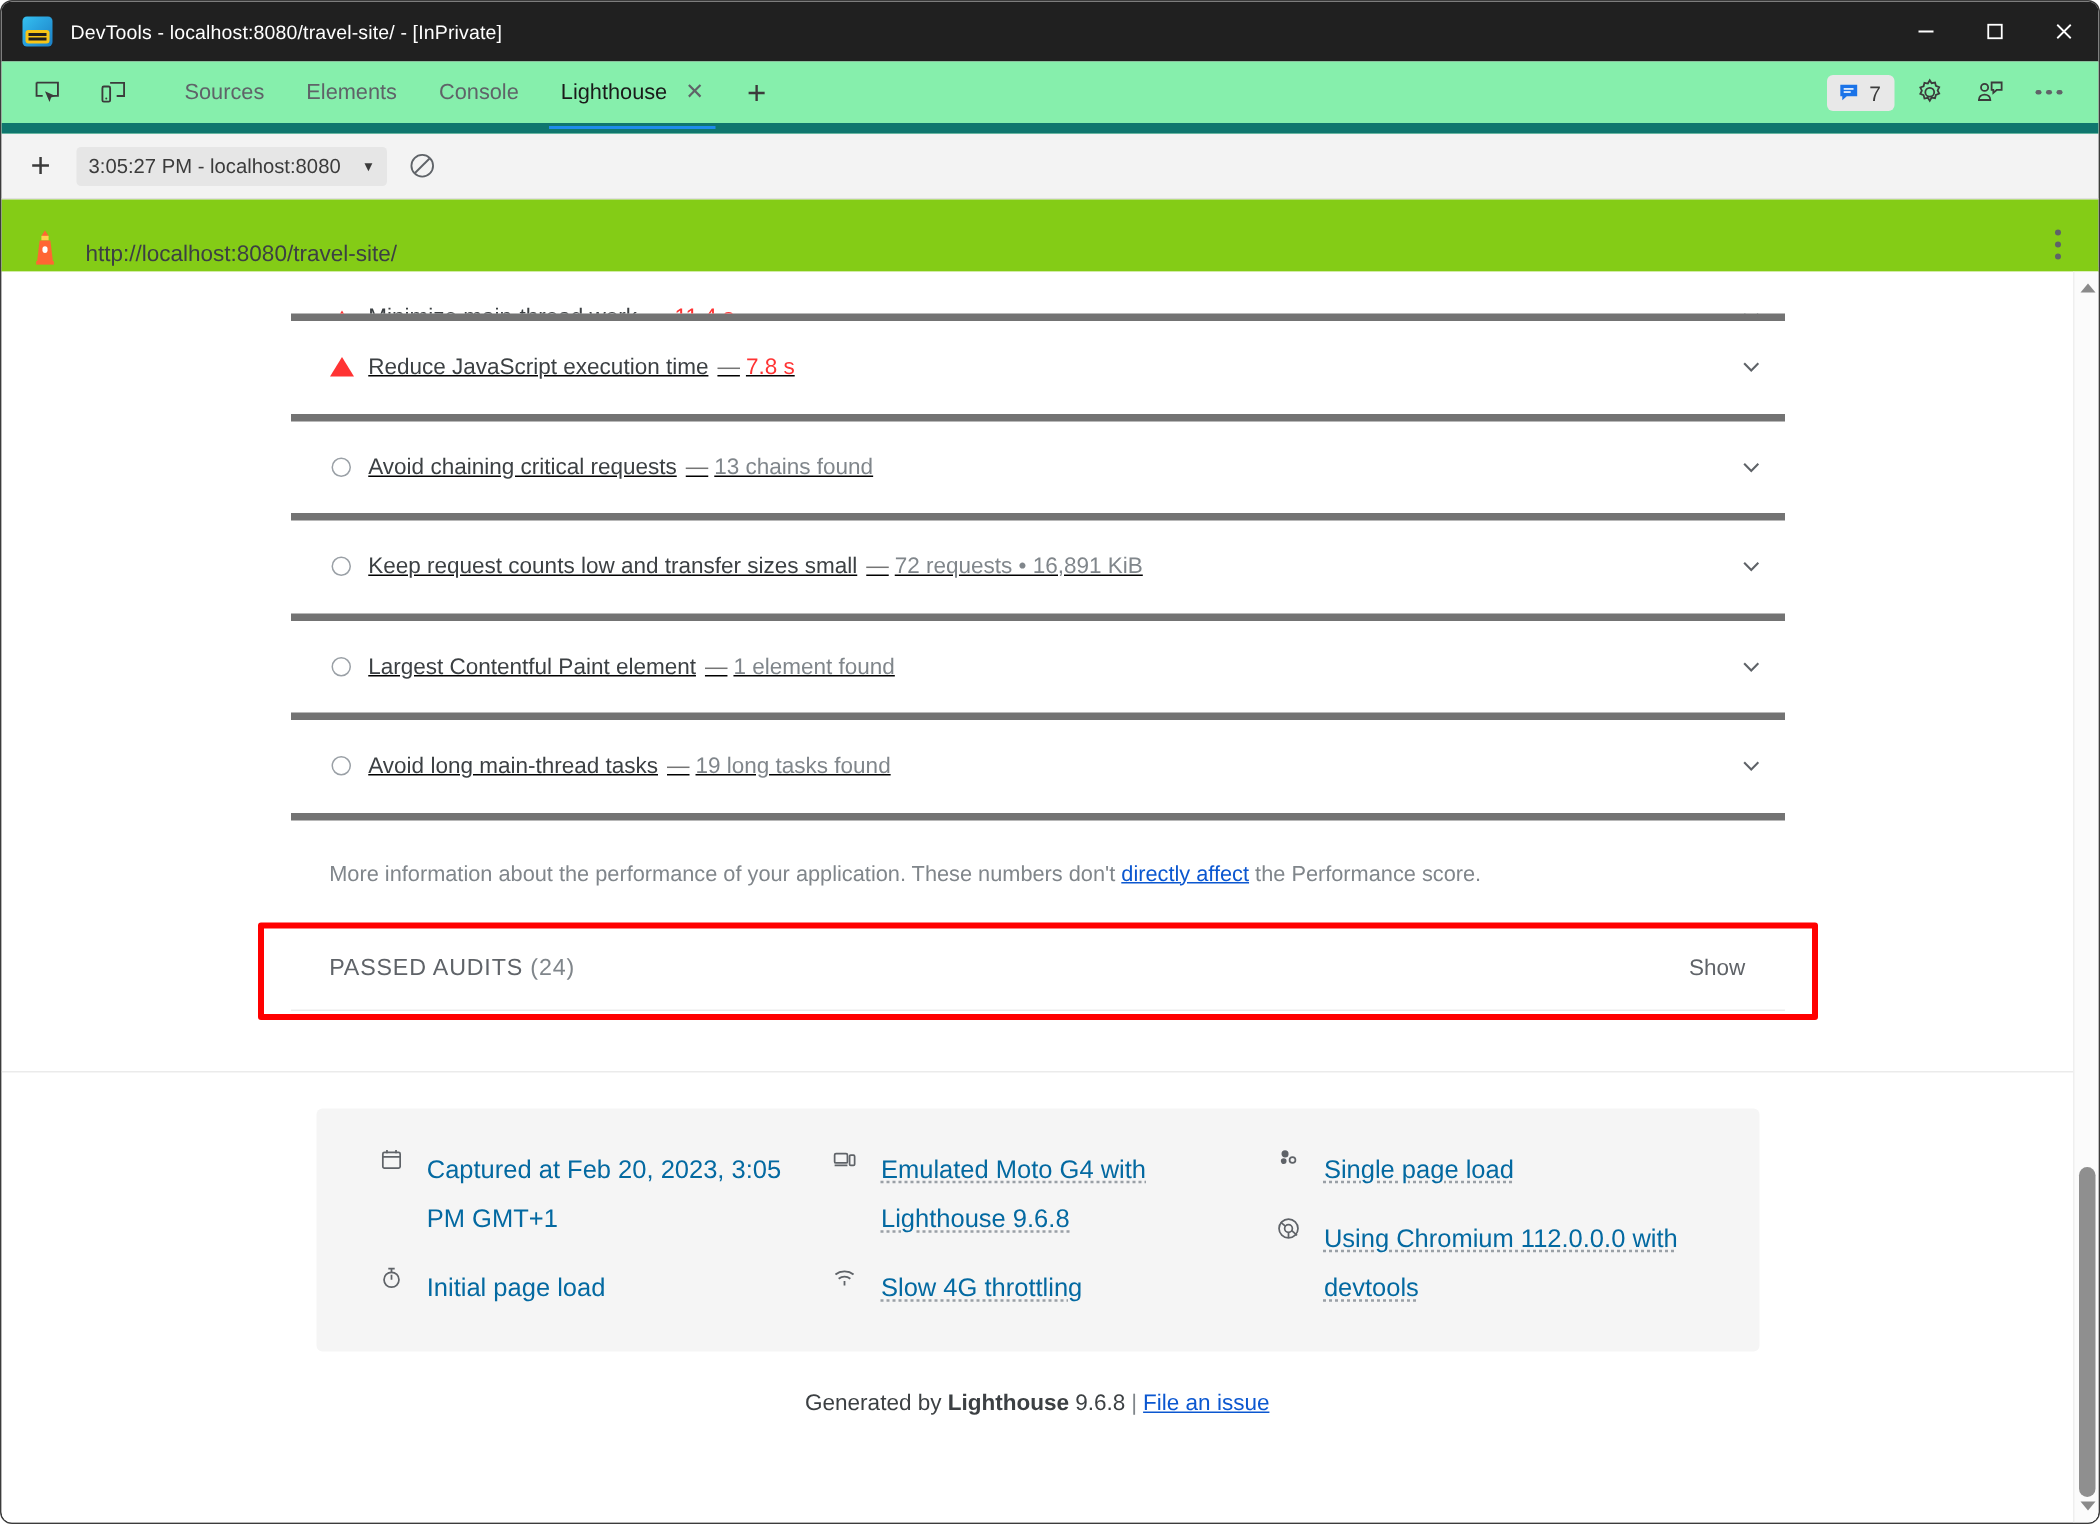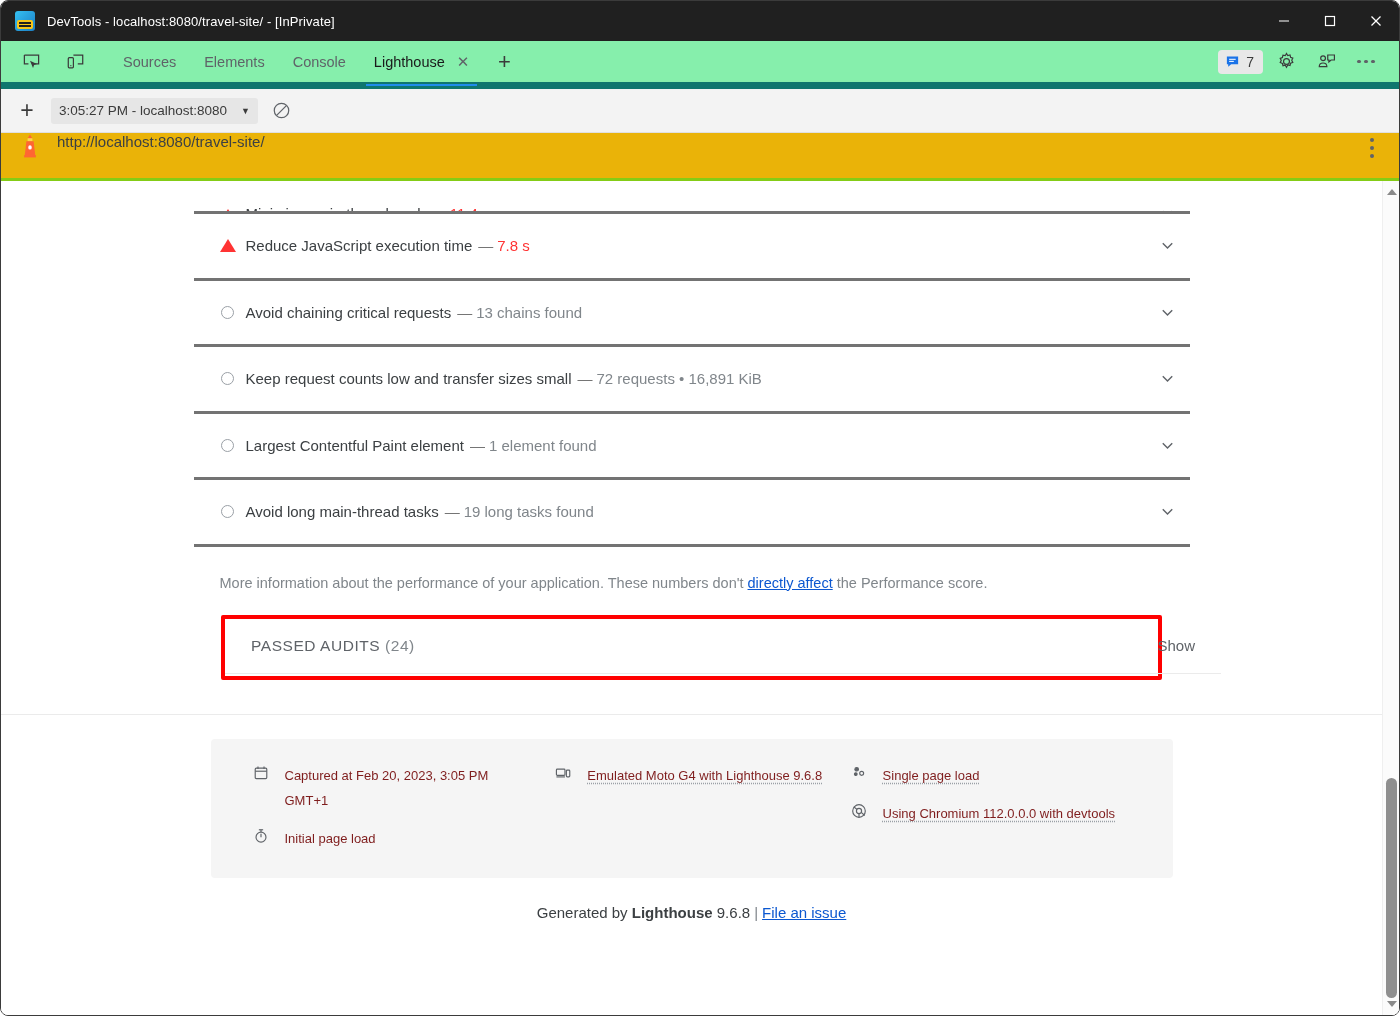--- a/index.html
+++ b/index.html
@@ -124,23 +124,23 @@
   }
   .report-select .caret { font-size: 9px; color: #3b3b3b; }
   .clear-btn {
     width: 26px; height: 26px; display: flex; align-items: center; justify-content: center;
     color: #5f6368;
   }
 
   
   #urlbar {
     height: 48px; flex: 0 0 48px;
-    background: #eab308;
+    background: #84cc16;
     border-bottom: 3px solid #84cc16;
-    display: flex; align-items: flex-start;
+    display: flex; align-items: flex-end;
     padding: 0 14px 0 16px;
   }
   .lh-logo { width: 26px; height: 26px; position: relative; flex: 0 0 26px; margin-right: 14px; }
   #url-text { font-size: 15px; color: #3c4043; }
   .kebab {
     margin-left: auto;
     width: 26px; height: 30px;
     display: flex; flex-direction: column; align-items: center; justify-content: center; gap: 4px;
   }
   .kebab i { width: 4px; height: 4px; border-radius: 50%; background: #5f6368; display: block; }
@@ -155,22 +155,23 @@
     position: absolute; left: 0; top: 0; right: 17px; bottom: 0;
     overflow: hidden;
   }
   .audit-list {
     width: 996px; margin: 0 auto;
     padding-top: 0;
   }
   .audit-row {
     display: flex; align-items: center;
     height: 66.5px;
-    border-bottom: 3px solid #737373;
+    border-bottom: 5px solid #737373;
     padding: 0 2px 0 26px;
+    text-decoration: underline;
   }
   .audit-row.first { height: 33px; align-items: flex-end; overflow: hidden; }
   .audit-row.first .audit-text, .audit-row.first .sev-icon, .audit-row.first .chev {
     transform: translateY(11px);
   }
   .sev-icon { width: 26px; flex: 0 0 26px; display: flex; align-items: center; }
   .tri {
     width: 0; height: 0;
     border-left: 8px solid transparent;
     border-right: 8px solid transparent;
@@ -187,21 +188,21 @@
   .chev { margin-left: auto; width: 40px; display: flex; align-items: center; justify-content: center; color: #5f6368; }
 
   .more-info {
     width: 996px; margin: 0 auto;
     padding: 28px 26px 0 26px;
     font-size: 14.5px; color: #80868b;
   }
   .more-info a { color: #0b57d0; text-decoration: underline; }
 
   .passed-audits-wrap {
-    width: 941px; margin: 24px auto 0 auto;
+    width: 1040px; margin: 24px auto 0 auto;
     border: 4px solid #ff0000;
     border-radius: 2px;
     padding: 2px 0;
   }
   .passed-audits {
     width: 996px; margin: 0 auto;
     display: flex; align-items: center;
     padding: 16px 26px 18px 26px;
     border-bottom: 1px solid #ebebeb;
   }
@@ -217,21 +218,21 @@
     border-radius: 4px;
     display: flex;
     padding: 24px 40px 26px 40px;
   }
   .meta-col { display: flex; flex-direction: column; gap: 13px; }
   .meta-col.c1 { width: 320px; }
   .meta-col.c2 { width: 312px; }
   .meta-col.c3 { width: 300px; }
   .meta-item { display: flex; gap: 14px; align-items: flex-start; }
   .meta-ico { width: 20px; flex: 0 0 20px; display: flex; align-items: flex-start; justify-content: center; padding-top: 2px; color: #5f6368; }
-  .meta-txt { font-size: 13px; color: #7f1d1d; line-height: 1.95; max-width: 250px; }
+  .meta-txt { font-size: 17px; color: #0369a1; line-height: 1.95; max-width: 250px; }
   .meta-txt.dotted { text-decoration: underline; text-decoration-style: dotted; text-decoration-color: #9aa0a6; text-underline-offset: 3px; }
 
   .generated {
     width: 996px; margin: 26px auto 0 auto;
     text-align: center;
     font-size: 15px; color: #3c4043;
   }
   .generated b { font-weight: 700; }
   .generated .sep { color: #80868b; margin: 0 4px; }
   .generated a { color: #0b57d0; }
@@ -518,20 +519,30 @@
           <div class="meta-item">
             <span class="meta-ico">
               <svg width="16" height="16" viewBox="0 0 18 18" fill="none" stroke="#5f6368" stroke-width="1.3">
                 <rect x="1.6" y="4.6" width="9.6" height="7" rx="1"></rect>
                 <line x1="1.6" y1="13.4" x2="11.2" y2="13.4"></line>
                 <rect x="12.8" y="5.8" width="3.8" height="7.6" rx=".9"></rect>
               </svg>
             </span>
             <span class="meta-txt dotted">Emulated Moto G4 with Lighthouse 9.6.8</span>
           </div>
+          <div class="meta-item">
+            <span class="meta-ico">
+              <svg width="16" height="16" viewBox="0 0 18 18" fill="none" stroke="#5f6368" stroke-width="1.35">
+                <path d="M2.2 6.4C4 4.9 6.4 4 9 4s5 .9 6.8 2.4"></path>
+                <path d="M4.6 9.6C5.9 8.6 7.4 8 9 8s3.1.6 4.4 1.6"></path>
+                <path d="M9 11.2v3.4"></path>
+              </svg>
+            </span>
+            <span class="meta-txt dotted">Slow 4G throttling</span>
+          </div>
         </div>
 
         <div class="meta-col c3">
           <div class="meta-item">
             <span class="meta-ico">
               <svg width="16" height="16" viewBox="0 0 18 18" fill="none" stroke="#5f6368" stroke-width="1.3">
                 <circle cx="6.4" cy="4.8" r="2" fill="#5f6368"></circle>
                 <circle cx="5.4" cy="10.2" r="1.5" fill="#5f6368"></circle>
                 <circle cx="12" cy="9.4" r="2.2"></circle>
               </svg>

